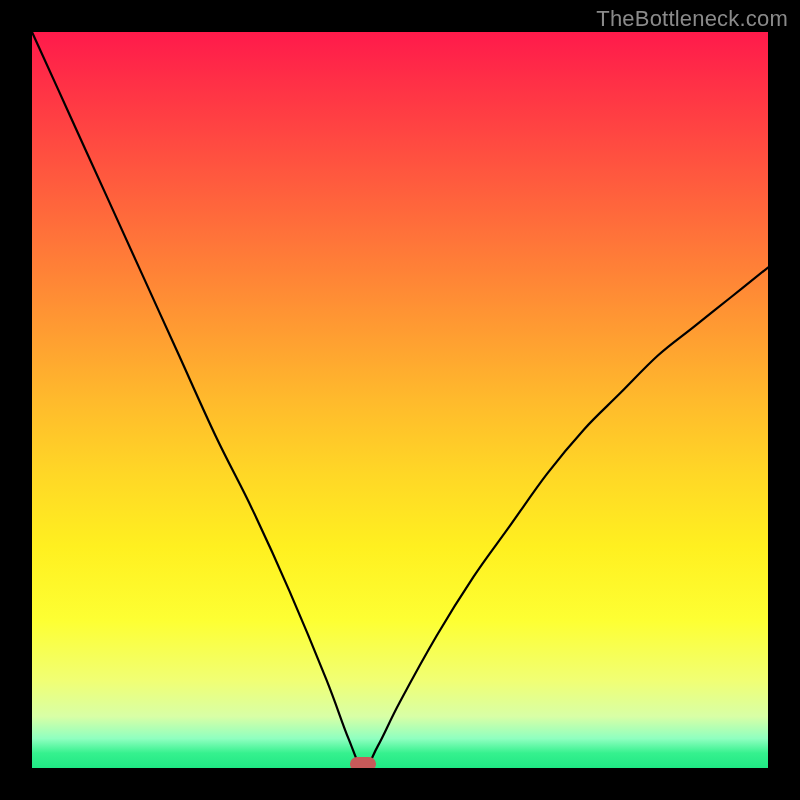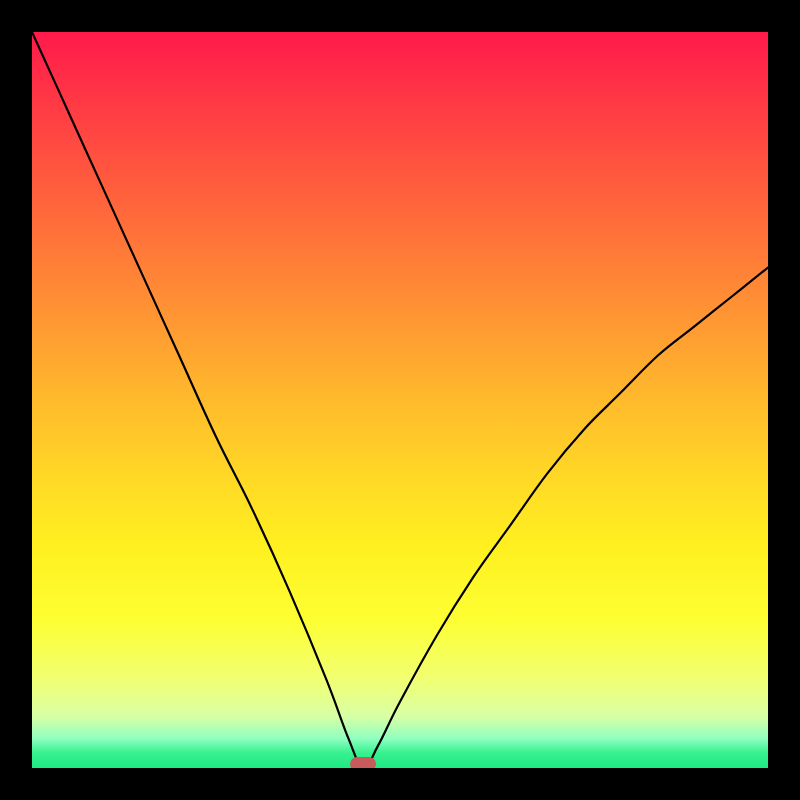--- a/index.html
+++ b/index.html
@@ -73,20 +73,21 @@
     fill: none;
     stroke: #000;
     stroke-width: 2.2;
     stroke-linecap: round;
   }
 </style>
 </head>
 <body>
 
 <div class="frame">
+  <div class="watermark">TheBottleneck.com</div>
   <div class="plot">
     <div class="gradient"></div>
     <svg class="curve" viewBox="0 0 736 736" preserveAspectRatio="none">
       <path id="curve-path" d="M0.0,0.0 C6.6,14.6 23.6,51.8 36.8,81.0 C50.0,110.1 60.4,132.8 73.6,161.9 C86.8,191.1 97.2,213.7 110.4,242.9 C123.6,272.0 134.0,294.7 147.2,323.8 C160.4,353.0 170.8,377.0 184.0,404.8 C197.2,432.6 207.6,450.6 220.8,478.4 C234.0,506.2 244.4,528.9 257.6,559.4 C270.8,589.8 283.8,621.2 294.4,647.7 C305.0,674.2 309.9,690.7 316.5,706.6 C323.1,722.5 325.9,734.7 331.2,736.0 C336.5,737.3 339.3,725.8 345.9,713.9 C352.5,702.0 357.4,689.6 368.0,669.8 C378.6,649.9 391.6,626.0 404.8,603.5 C418.0,581.0 428.4,564.5 441.6,544.6 C454.8,524.8 465.2,511.7 478.4,493.1 C491.6,474.6 502.0,458.8 515.2,441.6 C528.4,424.4 538.8,412.0 552.0,397.4 C565.2,382.9 575.6,373.9 588.8,360.6 C602.0,347.4 612.4,335.8 625.6,323.8 C638.8,311.9 649.2,305.0 662.4,294.4 C675.6,283.8 686.0,275.6 699.2,265.0 C712.4,254.4 729.4,240.8 736.0,235.5"></path>
     </svg>
     <div class="marker" id="marker" style="left: 331.2px; top: 732.32px; background: rgb(199, 90, 90);"></div>
   </div>
 </div>
 
 </body></html>

